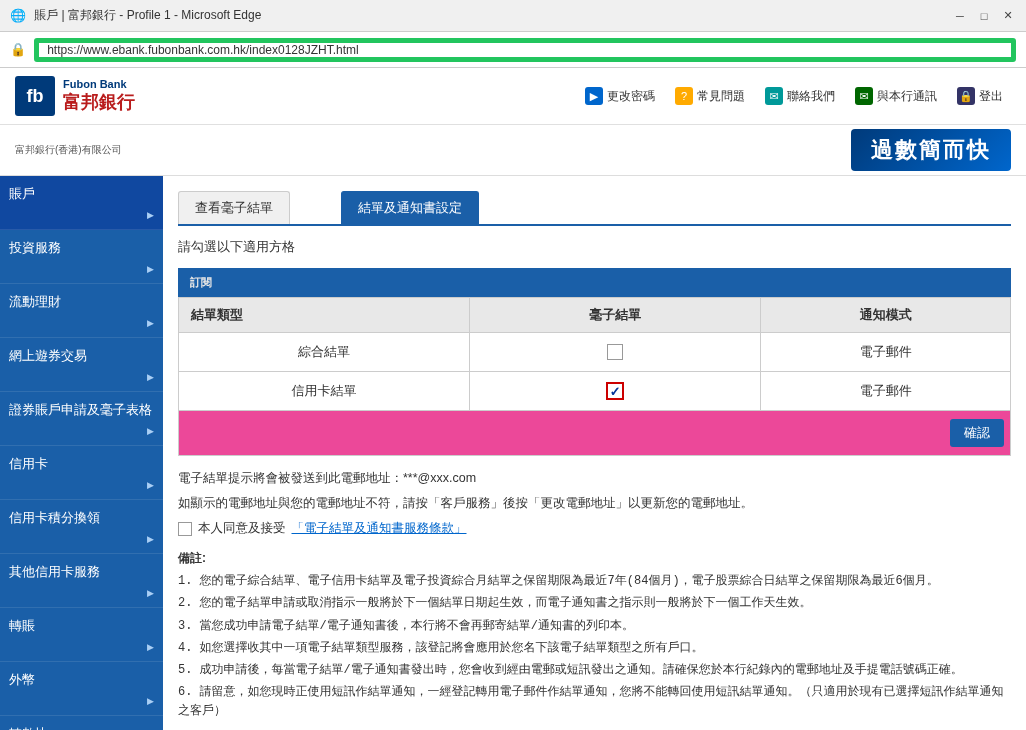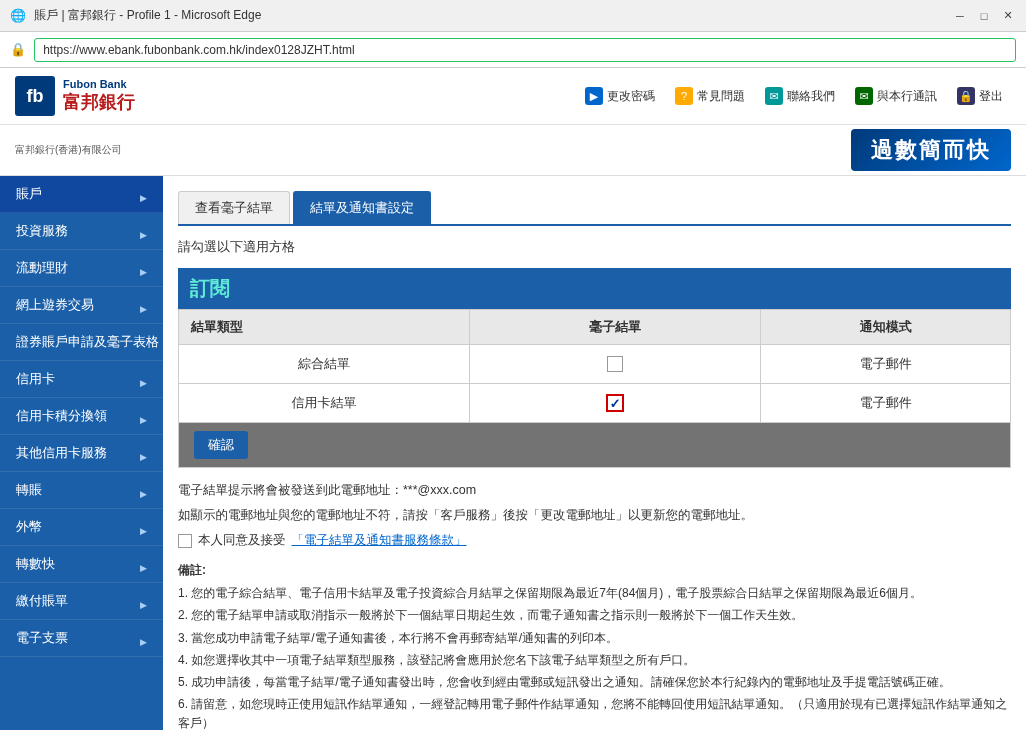--- a/index.html
+++ b/index.html
@@ -28,21 +28,21 @@
       border-bottom: 1px solid #ccc;
       height: 36px;
       display: flex;
       align-items: center;
       padding: 0 10px;
       gap: 8px;
     }
     .lock-icon { font-size: 13px; color: #2a7a2a; }
     .address-input {
       flex: 1;
-      border: 1px solid #22c55e;
+      border: 5px solid #22c55e;
       border-radius: 3px;
       padding: 2px 8px;
       font-size: 12px;
       color: #333;
       background: #fff;
       height: 24px;
     }
 
     
     .bank-container { display: flex; flex-direction: column; height: calc(730px - 68px); }
@@ -117,28 +117,29 @@
 
     
     .sidebar {
       width: 163px;
       min-width: 163px;
       background: #1a5fa8;
       overflow-y: auto;
     }
     .sidebar-item {
       display: flex;
-      align-items: flex-end;
-      padding: 9px 16px;
+      align-items: flex-start;
+      padding: 9px 9px;
       color: #fff;
       cursor: pointer;
       font-size: 13px;
       border-bottom: 1px solid rgba(255,255,255,0.1);
       white-space: nowrap;
       gap: 6px;
+      flex-direction: column;
     }
     .sidebar-item.active { background: #1048a0; }
     .sidebar-arrow {
       margin-left: auto;
       font-size: 10px;
       color: #aacff5;
     }
     .sidebar-item-arrow-right::after { content: '▶'; font-size: 9px; color: #aacff5; margin-left: auto; }
 
     
@@ -154,30 +155,31 @@
       border-bottom: none;
       background: #f0f0f0;
       color: #333;
       margin-right: 3px;
       border-radius: 3px 3px 0 0;
     }
     .tab.active {
       background: #1a5fa8;
       color: #fff;
       border-color: #1a5fa8;
+      margin-left: 48px;
     }
 
     .instruction-text { font-size: 13px; color: #333; margin-bottom: 12px; }
 
     
     .section-header {
       background: #1a5fa8;
-      color: #5eead4;
+      color: #e5e5e5;
       padding: 7px 12px;
-      font-size: 20px;
+      font-size: 11px;
       font-weight: bold;
       margin-bottom: 0;
     }
 
     .statement-table {
       width: 100%;
       border-collapse: collapse;
       border: 1px solid #ccc;
     }
     .statement-table th {
@@ -221,42 +223,42 @@
       justify-content: center;
       cursor: pointer;
     }
     .cb-checked-red::after {
       content: '✓';
       color: #003399;
       font-size: 13px;
       font-weight: bold;
     }
 
-    .confirm-btn-row { display: flex; justify-content: flex-start; padding: 8px 15px; background: #737373; border: 1px solid #ccc; border-top: none; }
+    .confirm-btn-row { display: flex; justify-content: flex-end; padding: 8px 6px; background: #ec4899; border: 1px solid #ccc; border-top: none; }
     .confirm-btn {
       background: #1a5fa8;
       color: #fff;
       border: none;
       padding: 5px 14px;
       font-size: 13px;
       cursor: pointer;
       border-radius: 3px;
     }
 
     
     .footer-section { margin-top: 14px; font-size: 12.5px; color: #333; }
     .email-note { margin-bottom: 8px; }
     .update-note { margin-bottom: 8px; }
     .terms-line { display: flex; align-items: center; gap: 6px; margin-bottom: 12px; }
     .terms-cb { width: 14px; height: 14px; border: 1px solid #999; display: inline-block; }
     .terms-link { color: #0066cc; text-decoration: underline; cursor: pointer; }
 
     .notes-section { font-size: 12px; color: #333; line-height: 1.6; }
     .notes-title { font-weight: bold; margin-bottom: 4px; }
-    .notes-list { padding-left: 0; list-style: none; }
+    .notes-list { padding-left: 0; list-style: none; font-family: Liberation Mono, monospace; }
     .notes-list li { margin-bottom: 3px; padding-left: 0; }
     .notes-list li::before { content: attr(data-index) '. '; }
 
     
     ::-webkit-scrollbar { width: 8px; }
     ::-webkit-scrollbar-track { background: #f1f1f1; }
     ::-webkit-scrollbar-thumb { background: #999; border-radius: 4px; }
   </style>
 </head>
 <body>

